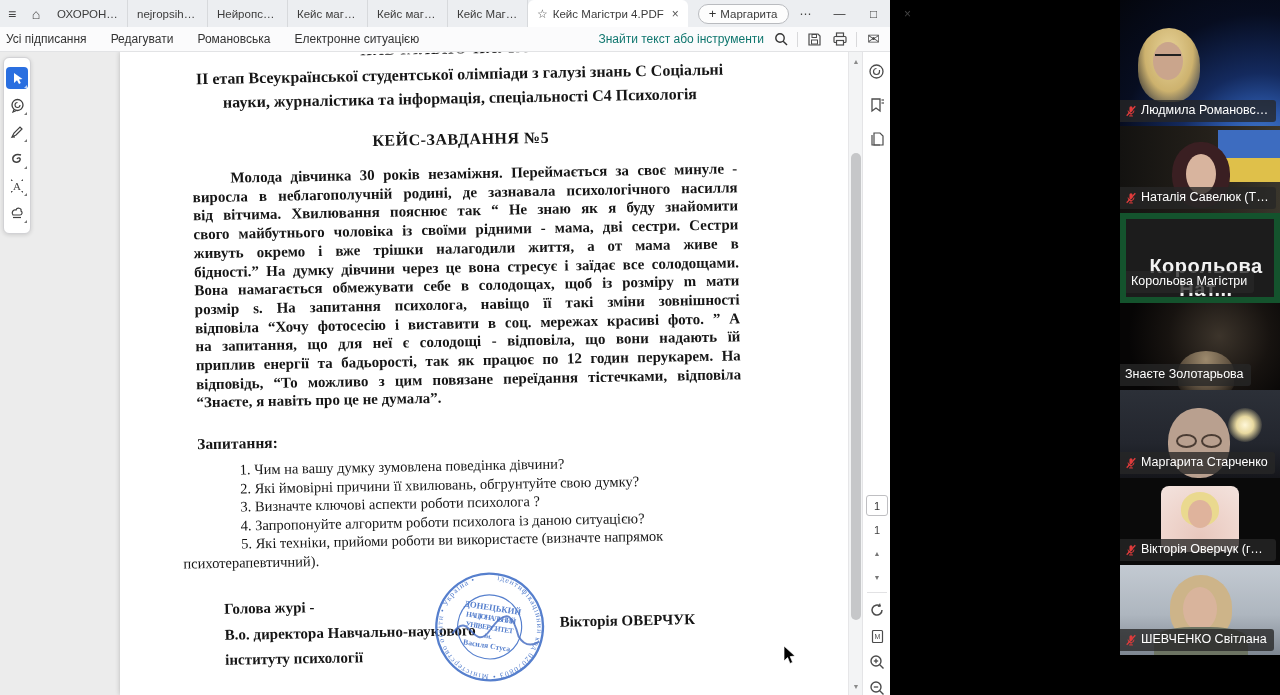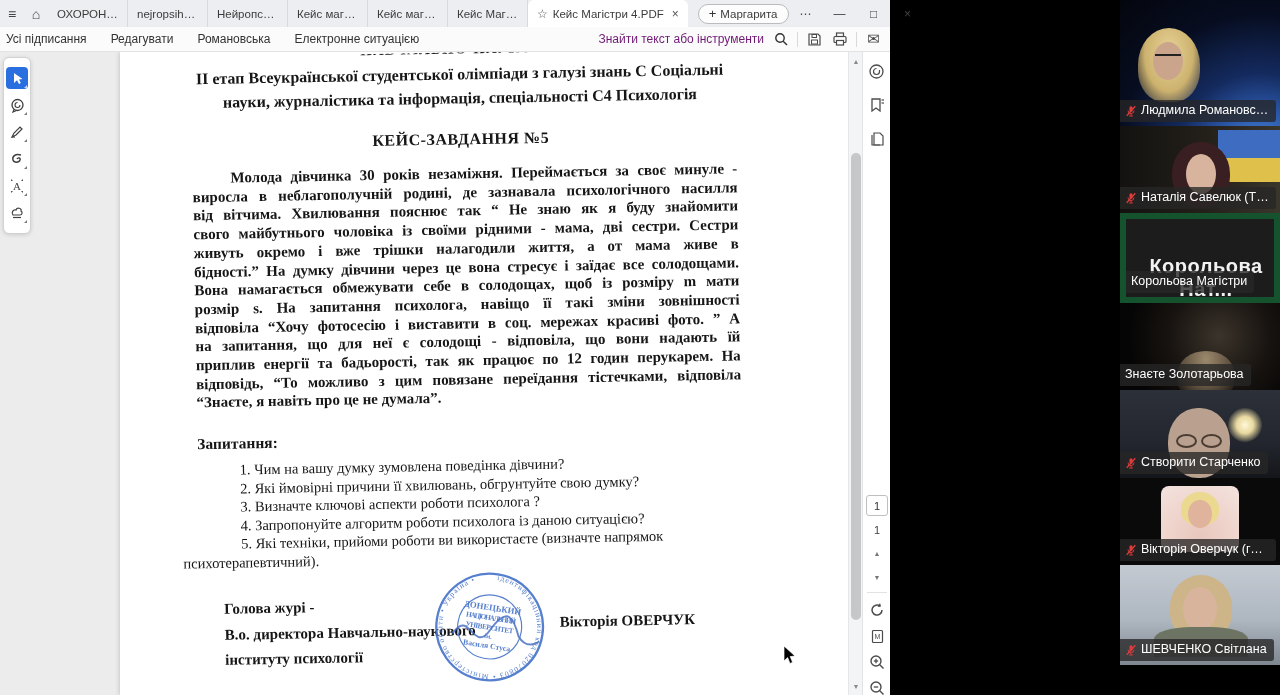--- a/index.html
+++ b/index.html
@@ -23,21 +23,21 @@
                 padding:0 10px; display:flex; align-items:center; gap:4px; background:#fdfdfd; }
   .create-btn .plus { font-size:13px; color:#333; }
   .win-controls { margin-left:auto; display:flex; }
   .win-controls .chrome-btn { width:34px; font-size:12px; }
 
   .menubar { position:absolute; left:0; top:27px; width:890px; height:25px; background:#fbfbfc;
              border-bottom:1px solid #e2e3e5; display:flex; align-items:center; font-size:12px; color:#333; }
   .menu-item { padding:0 12px; white-space:nowrap; }
   .menu-item:first-child { padding-left:6px; }
   .find-group { margin-left:auto; display:flex; align-items:center; gap:8px; padding-right:8px; }
-  .find-group .label { font-size:12px; color:#701a75; }
+  .find-group .label { font-size:12px; color:#0f766e; }
   .vdiv { width:1px; height:15px; background:#d9d9db; }
   .icon16 { width:17px; height:17px; display:flex; align-items:center; justify-content:center; color:#4a4a4a; }
 
   
   .viewport { position:absolute; left:0; top:52px; width:848px; height:643px; background:#ececec; overflow:hidden; }
   .page { position:absolute; left:120px; top:0; width:728px; height:643px; background:#fff;
           box-shadow:0 0 5px rgba(0,0,0,.22); }
   .scan { position:absolute; inset:0; transform:rotate(-1.05deg); color:#161616;
           font-family:"Liberation Serif", serif; }
   .clip-line { position:absolute; left:40px; top:0; width:610px; height:6px; overflow:hidden;
@@ -441,42 +441,42 @@
           <i></i>
           <i></i>
         </div>
     </div>
     <div class="name-label">
       <svg class="micic" viewBox="0 0 14 14">
           <rect x="5.2" y="1.5" width="3.6" height="6.5" rx="1.8" fill="#e03c3c"></rect>
           <path d="M3.5 6.5 a3.5 3.5 0 0 0 7 0 M7 10 v2.5 M4.8 12.8 h4.4" stroke="#e03c3c" fill="none" stroke-width="1.1"></path>
           <line x1="2" y1="12.5" x2="12" y2="1.5" stroke="#e03c3c" stroke-width="1.5"></line>
         </svg>
-      <span class="nm">Створити Старченко</span>
+      <span class="nm">Маргарита Старченко</span>
     </div>
   </div>
 
   <div class="tile t6" style="top:478px; height:87px;">
     <div class="scene">
       <div class="card">
         <div class="hair"></div>
         <div class="face"></div>
       </div>
     </div>
     <div class="name-label">
       <svg class="micic" viewBox="0 0 14 14">
           <rect x="5.2" y="1.5" width="3.6" height="6.5" rx="1.8" fill="#e03c3c"></rect>
           <path d="M3.5 6.5 a3.5 3.5 0 0 0 7 0 M7 10 v2.5 M4.8 12.8 h4.4" stroke="#e03c3c" fill="none" stroke-width="1.1"></path>
           <line x1="2" y1="12.5" x2="12" y2="1.5" stroke="#e03c3c" stroke-width="1.5"></line>
         </svg>
       <span class="nm">Вікторія Оверчук (гол...</span>
     </div>
   </div>
 
-  <div class="tile t7" style="top:565px; height:100px;">
+  <div class="tile t7" style="top:565px; height:90px;">
     <div class="scene">
       <div class="hair"></div>
       <div class="face"></div>
       <div class="body"></div>
     </div>
     <div class="name-label">
       <svg class="micic" viewBox="0 0 14 14">
           <rect x="5.2" y="1.5" width="3.6" height="6.5" rx="1.8" fill="#e03c3c"></rect>
           <path d="M3.5 6.5 a3.5 3.5 0 0 0 7 0 M7 10 v2.5 M4.8 12.8 h4.4" stroke="#e03c3c" fill="none" stroke-width="1.1"></path>
           <line x1="2" y1="12.5" x2="12" y2="1.5" stroke="#e03c3c" stroke-width="1.5"></line>

